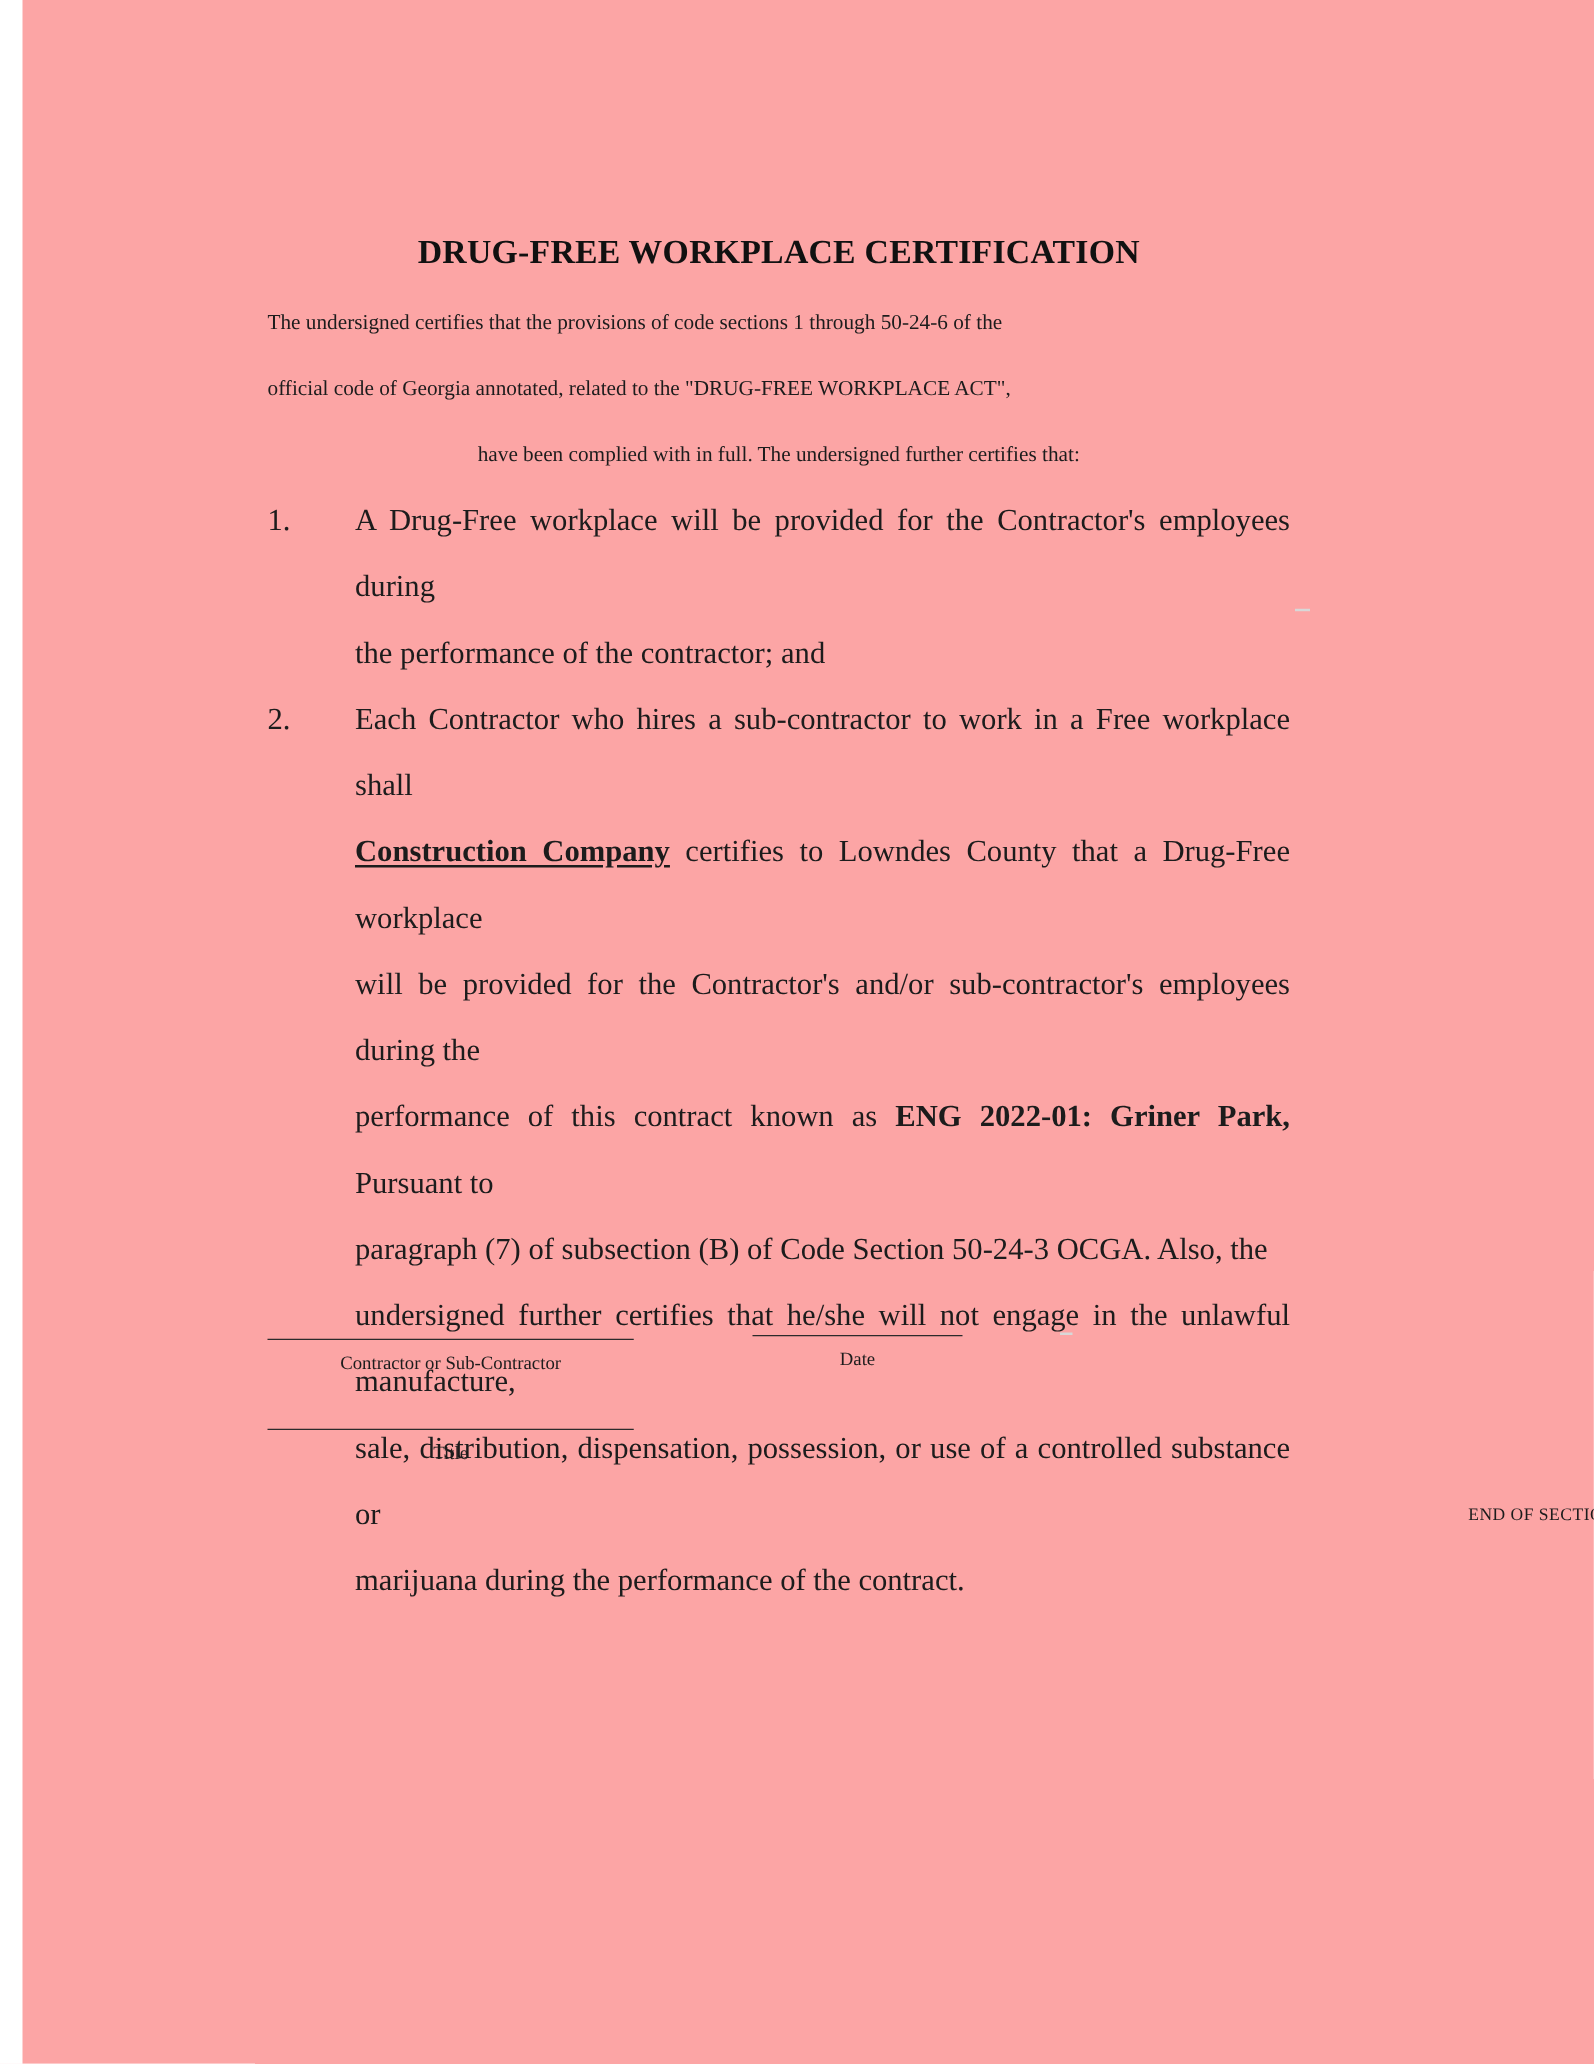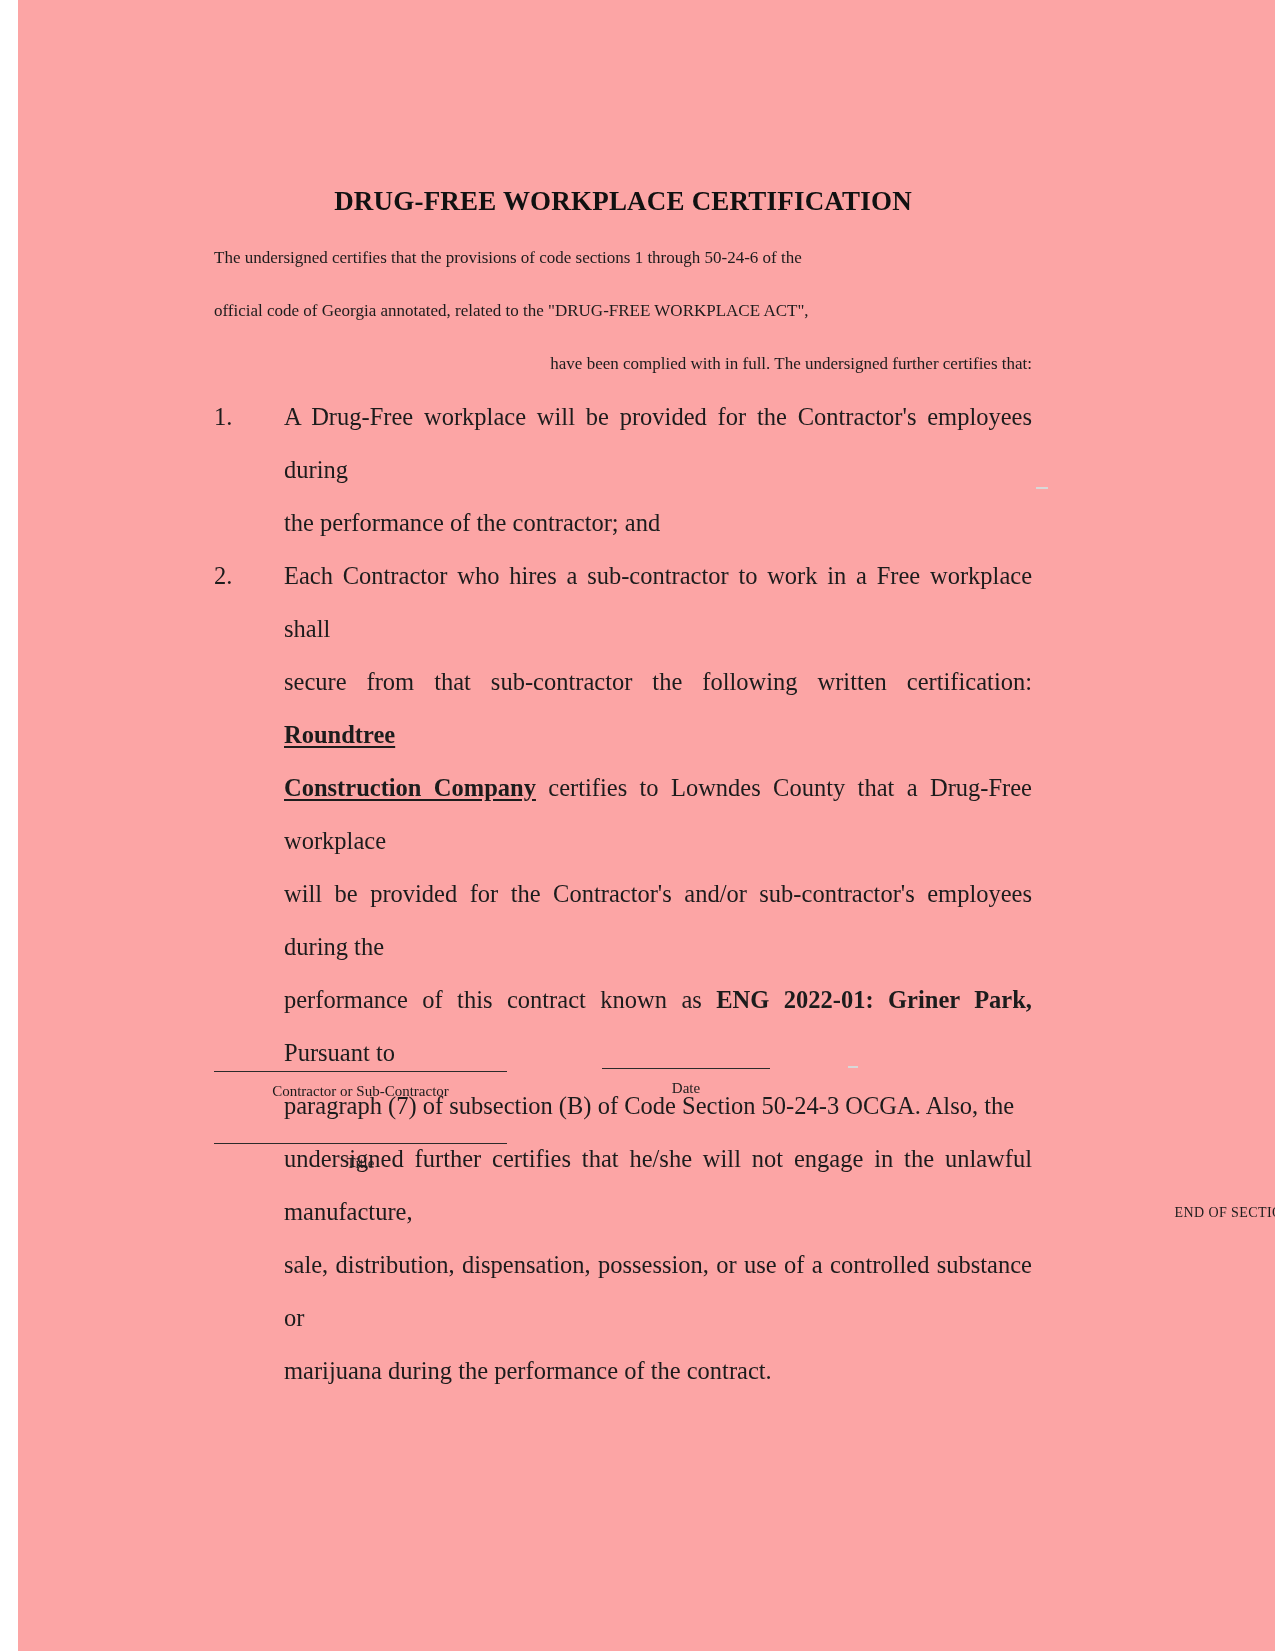--- a/index.html
+++ b/index.html
@@ -43,21 +43,21 @@
 
   .intro p {
     margin: 0;
     text-align: justify;
     font-size: 17px;
     line-height: 53px;
     color: #1c1c1c;
   }
 
   .intro .last-line {
-    text-align: right;
+    text-align: center;
   }
 
   ol.items {
     list-style: none;
     margin: 0;
     padding: 0;
   }
 
   li.item {
     position: relative;
@@ -189,23 +189,20 @@
         </div>
       </li>
 
       <li class="item">
         <div class="item-row">
           <div class="item-num">2.</div>
           <div class="item-body">
 
             <p>Each Contractor who hires a sub-contractor to work in a Free workplace shall</p>
 
-            <p>
-              <span>secure from that sub-contractor the following written certification: </span><span class="bu">Roundtree</span>
-            </p>
 
             <p>
               <span class="bu">Construction Company</span><span> certifies to Lowndes County that a Drug-Free workplace</span>
             </p>
 
             <p>will be provided for the Contractor's and/or sub-contractor's employees during the</p>
 
             <p>
               <span>performance of this contract known as </span><span class="b">ENG 2022-01: Griner Park,</span><span> Pursuant to</span>
             </p>

